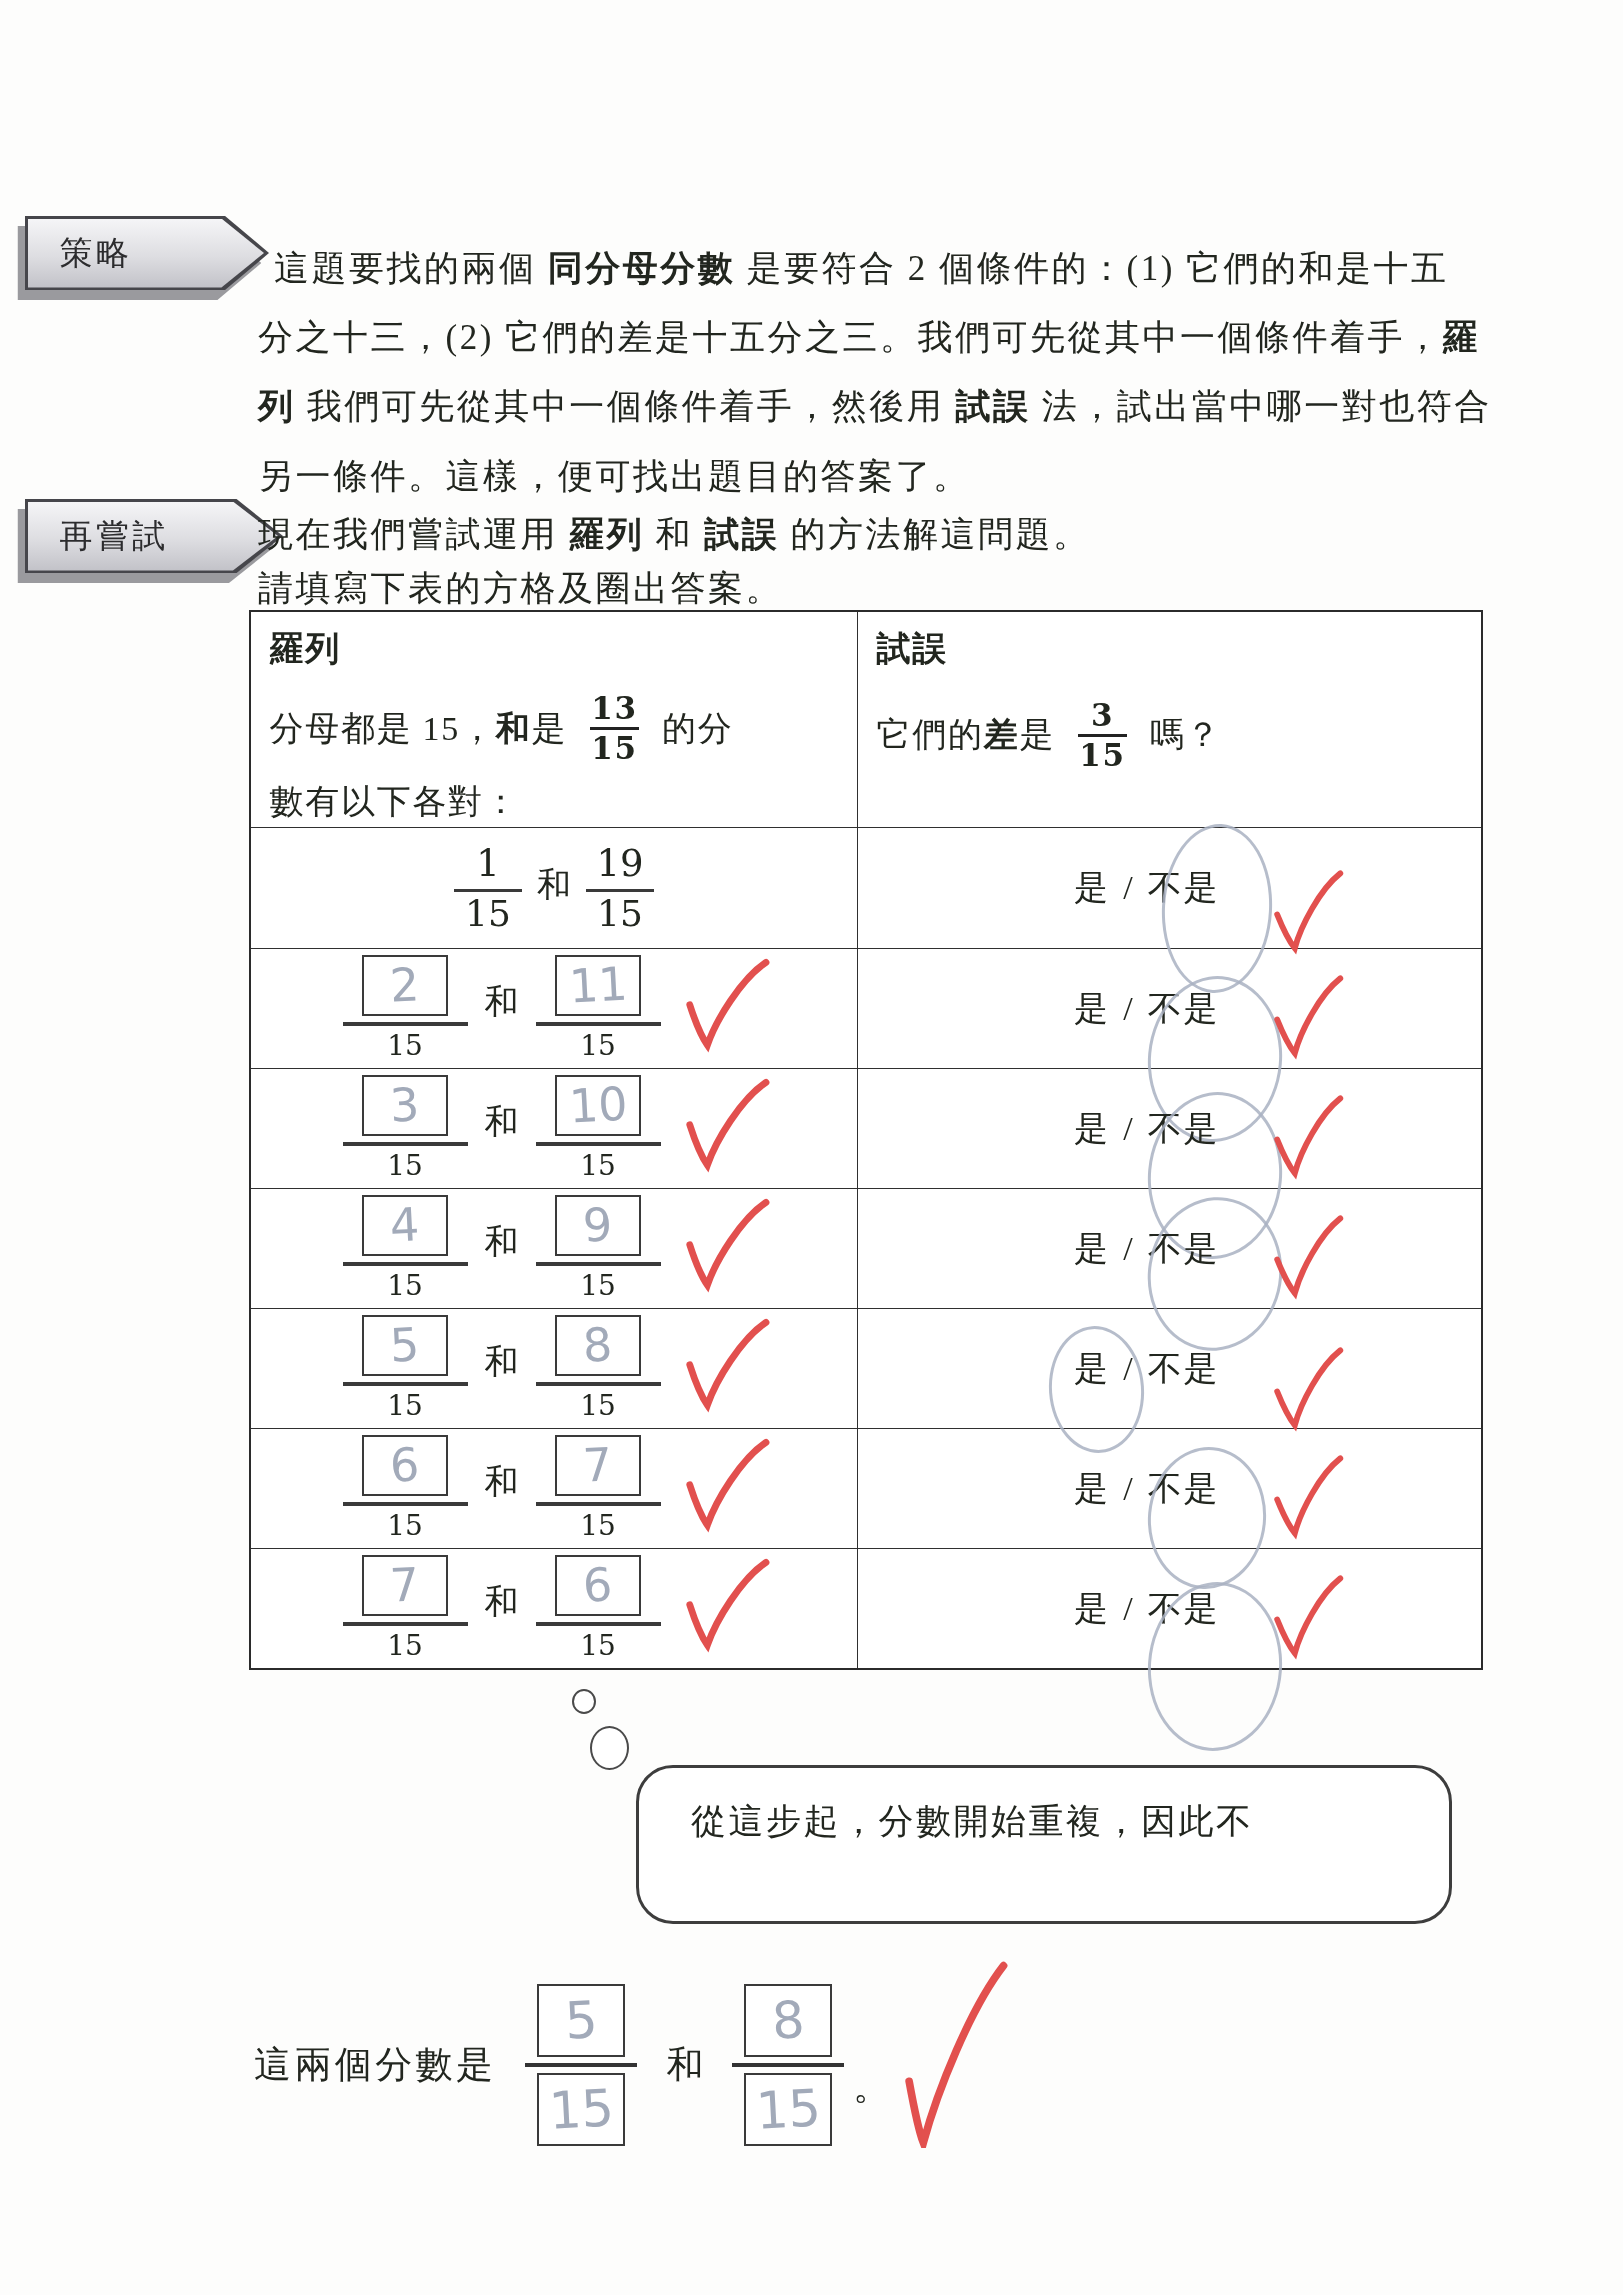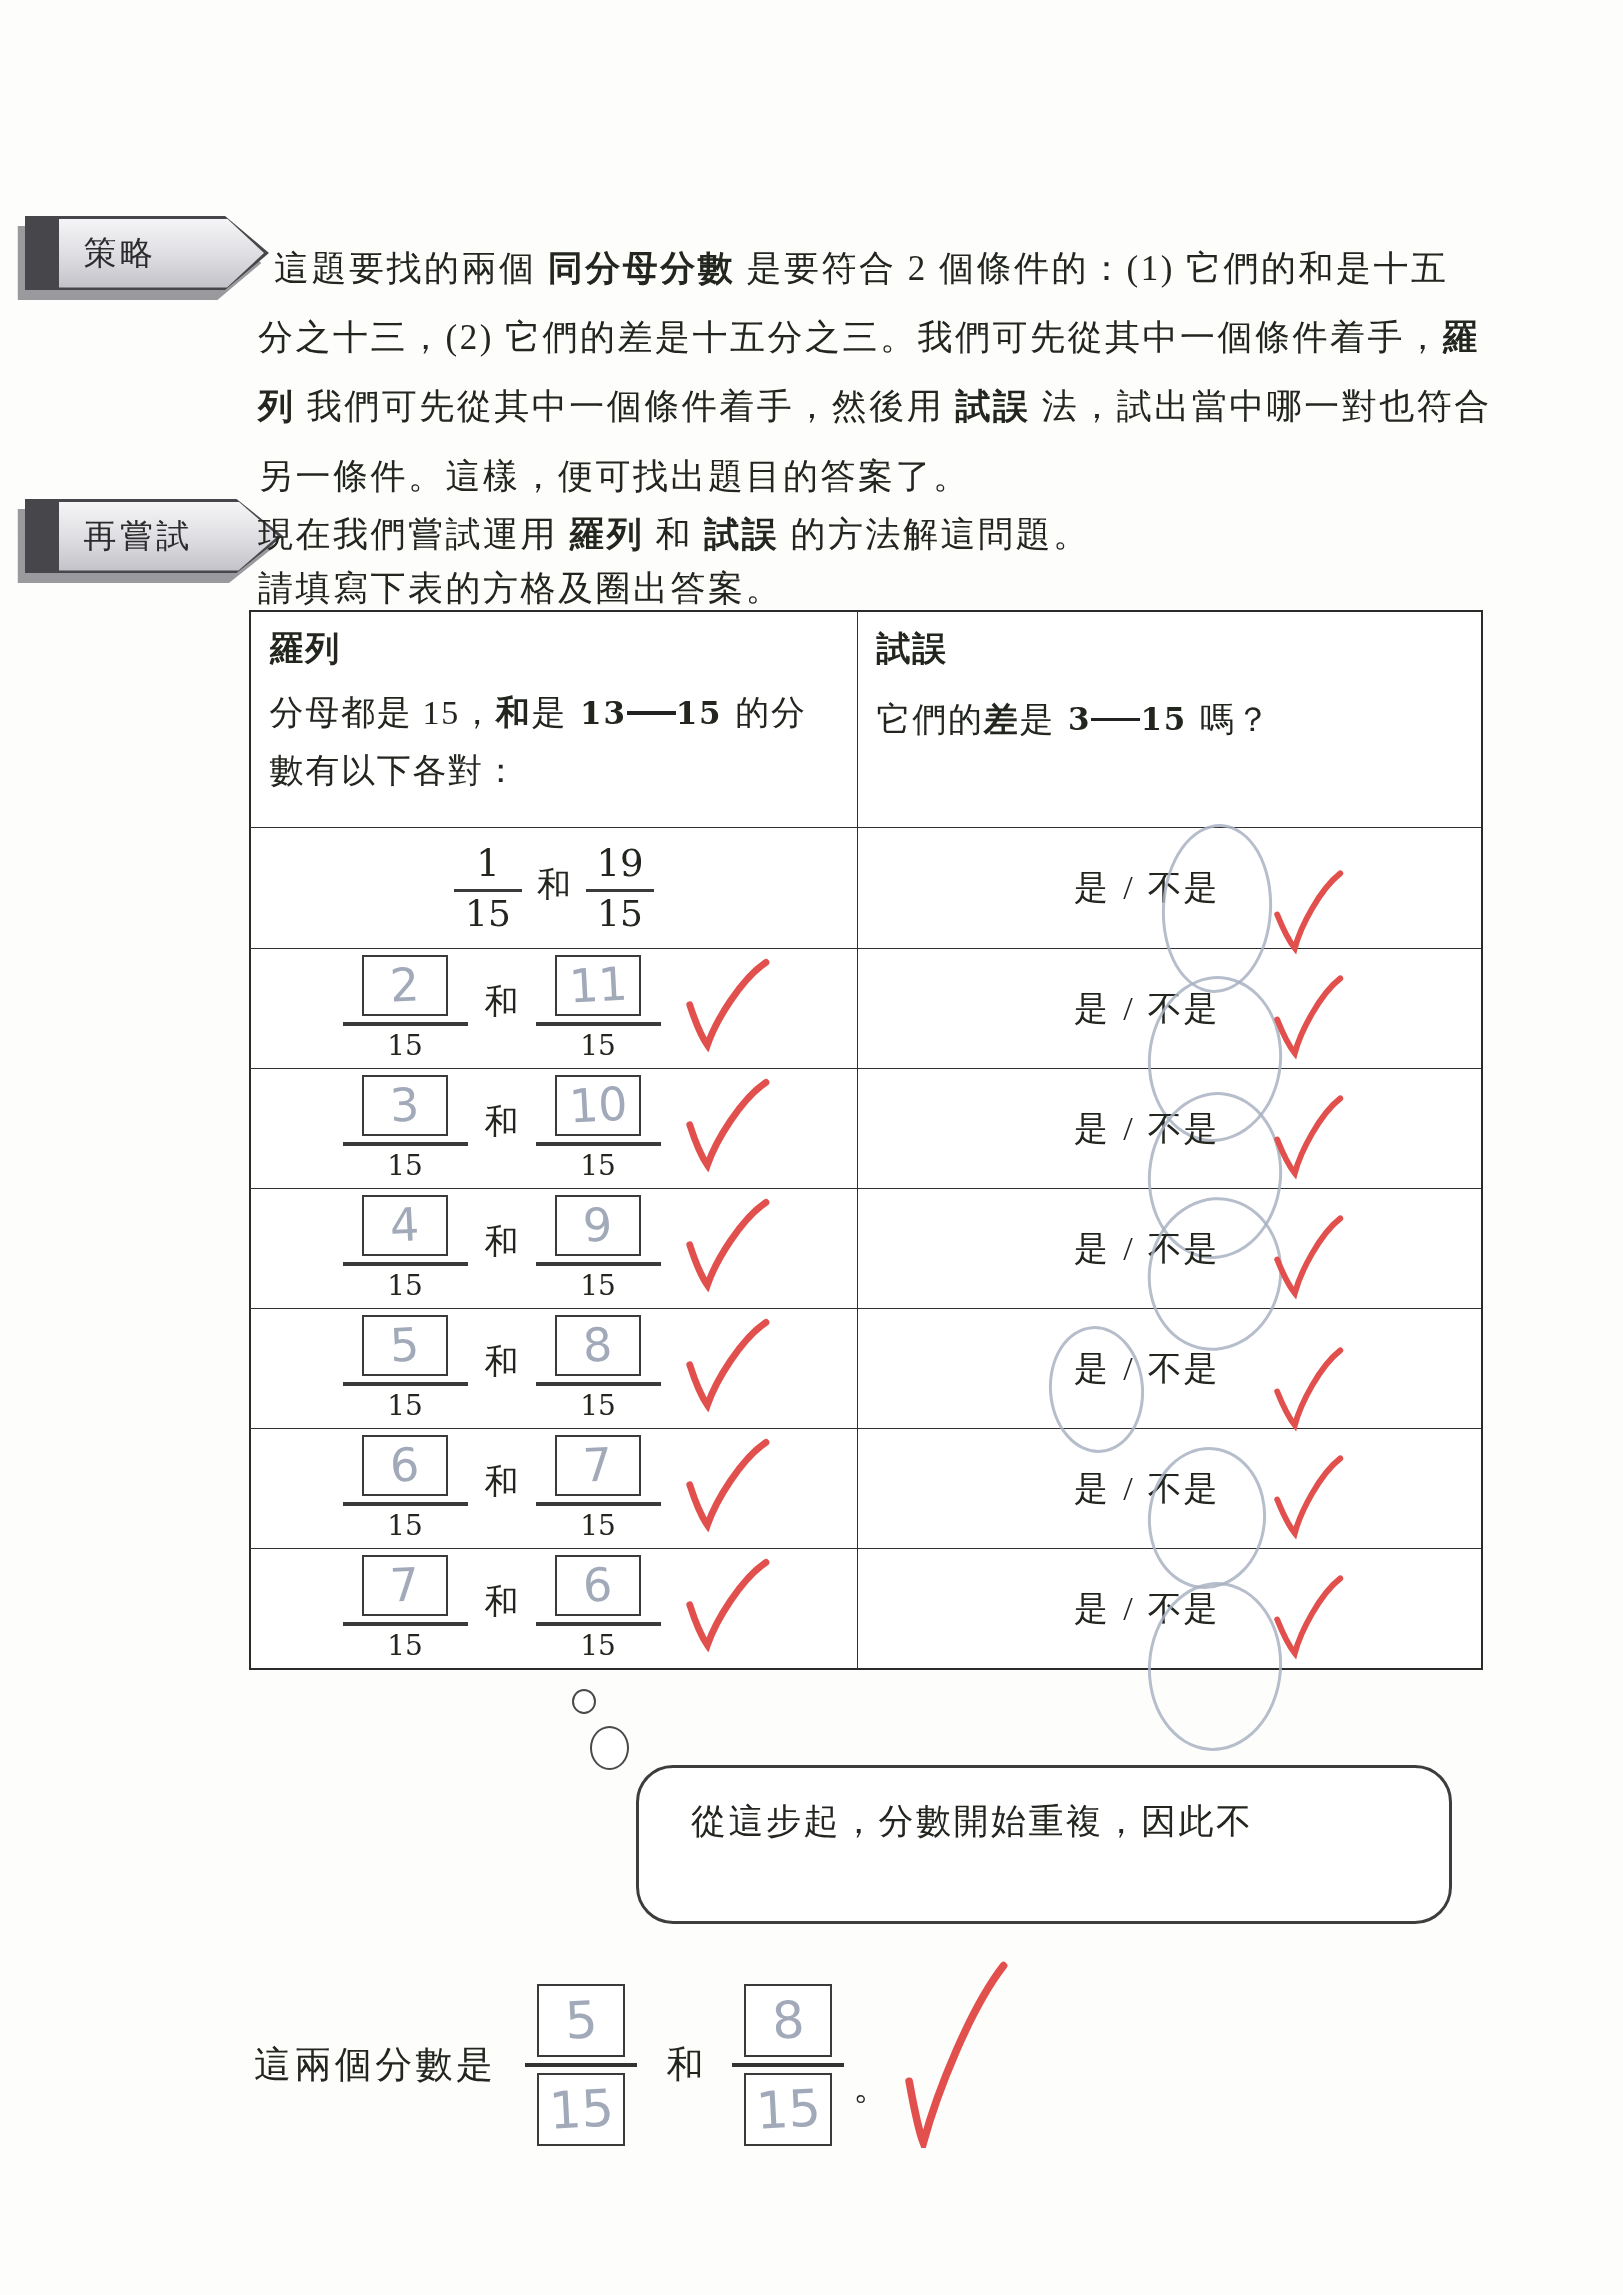--- a/index.html
+++ b/index.html
@@ -12,39 +12,39 @@
   
   .ribbon { position:absolute; height:74px; }
   .ribbon .rb-shadow, .ribbon .rb-edge, .ribbon .rb-face {
     position:absolute; clip-path:polygon(0 0,82% 0,100% 50%,82% 100%,0 100%);
   }
   .ribbon .rb-shadow { inset:0; transform:translate(-7.6px,10px); background:#9a9a9e; }
   .ribbon .rb-edge   { inset:0; background:#46464b; }
   .ribbon .rb-face   {
     inset:2.5px 5px 2.5px 2.5px;
     background:linear-gradient(180deg,#f5f5f7 0%,#dddde1 55%,#c2c2c8 100%);
-    display:flex; align-items:center; padding-left:25px;
-    font-size:33px; letter-spacing:3.4px; color:#2c2c2e;margin-left:31px;
+    display:flex; align-items:center; padding-left:32px;
+    font-size:33px; letter-spacing:3.4px; color:#2c2c2e;
   }
   
   .tline { position:absolute; left:258px; width:1285px; font-size:35px;
            letter-spacing:2.5px; line-height:61px; white-space:nowrap; }
   .tline b { font-weight:700; }
   
   .gtable { position:absolute; left:249px; top:610px; width:1234px;
             border:2.5px solid #2b2b2b; background:#fff; }
   .thead { display:flex; height:216px; border-bottom:1.7px solid #2f2f2f; }
   .hcell { padding:13.5px 17px 0 18.6px; font-size:34px; letter-spacing:1.7px; }
   .hcell.hl { width:607px; border-right:1.7px solid #2f2f2f; }
   .hcell.hr { flex:1; }
   .htitle { font-weight:700; font-size:34px; margin-bottom:18.6px; }
   .hline  { display:flex; align-items:center; white-space:nowrap; }
   .hline b { font-weight:700; }
-  .ifrac { display:inline-flex; flex-direction:row; align-items:center;
-           margin:0 13px; font-weight:700; font-family:"DejaVu Serif",serif; }
+  .ifrac { display:inline-flex; flex-direction:column; align-items:center;
+           margin:0 23px; font-weight:700; font-family:"DejaVu Serif",serif; }
   .ifrac .fn, .ifrac .fd { font-size:31px; line-height:37px; }
   .ifrac .fb { width:100%; min-width:49px; height:3.4px; background:#222; }
   .hthird { margin-top:12px; }
   
   .trow { display:flex; height:120px; border-top:1.7px solid #2f2f2f; }
   .trow:first-child { border-top:none; }
   .lcell { width:607px; border-right:1.7px solid #2f2f2f; display:flex;
            align-items:center; justify-content:center; position:relative; }
   .rcell { flex:1; position:relative; display:flex; align-items:center; }
   

